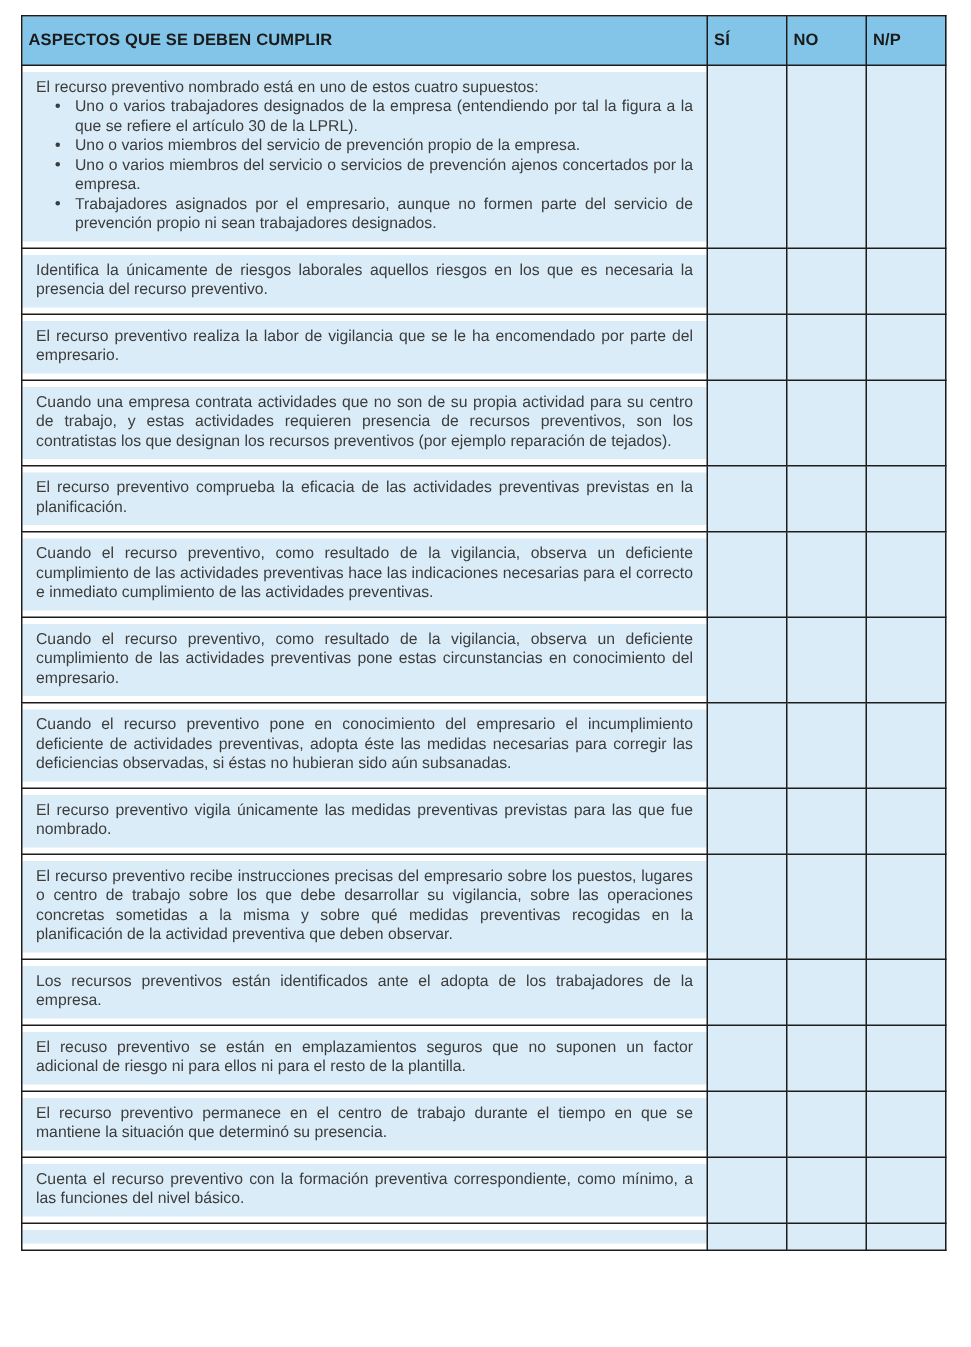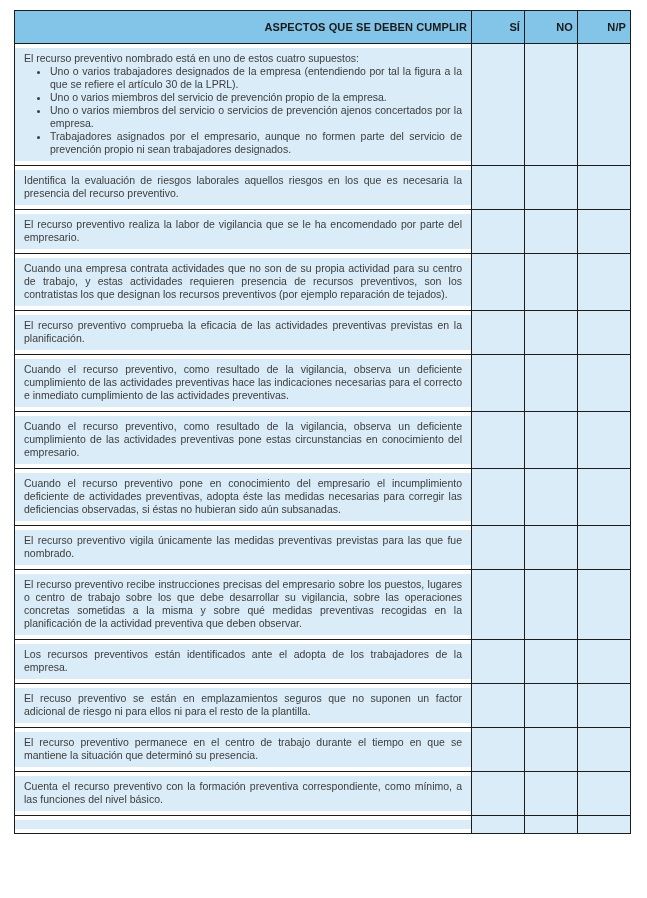--- a/index.html
+++ b/index.html
@@ -25,21 +25,21 @@
   table.checklist th,
   table.checklist td {
     border: 1.5px solid #1c1c1c;
   }
   th.th-check { width: 44px; }
   table.checklist th {
     background: #82c5e8;
     color: #1a1a1a;
     font-size: 11px;
     font-weight: bold;
-    text-align: right;
+    text-align: left;
     padding: 10px 4px;
     letter-spacing: 0.1px;
   }
   td.check-cell {
     background: #daecf7;
   }
   td.aspect-cell {
     background: #ffffff;
     padding: 0;
     vertical-align: top;
@@ -92,21 +92,21 @@
       </div>
     </td>
     <td class="check-cell"></td>
     <td class="check-cell"></td>
     <td class="check-cell"></td>
   </tr>
 
   <tr>
     <td class="aspect-cell">
       <div class="aspect-inner">
-        <span class="row-text">Identifica la evaluación de riesgos laborales aquellos riesgos en los que es necesaria la presencia del recurso preventivo.</span>
+        <span class="row-text">Identifica la únicamente de riesgos laborales aquellos riesgos en los que es necesaria la presencia del recurso preventivo.</span>
         
       </div>
     </td>
     <td class="check-cell"></td>
     <td class="check-cell"></td>
     <td class="check-cell"></td>
   </tr>
 
 
 

